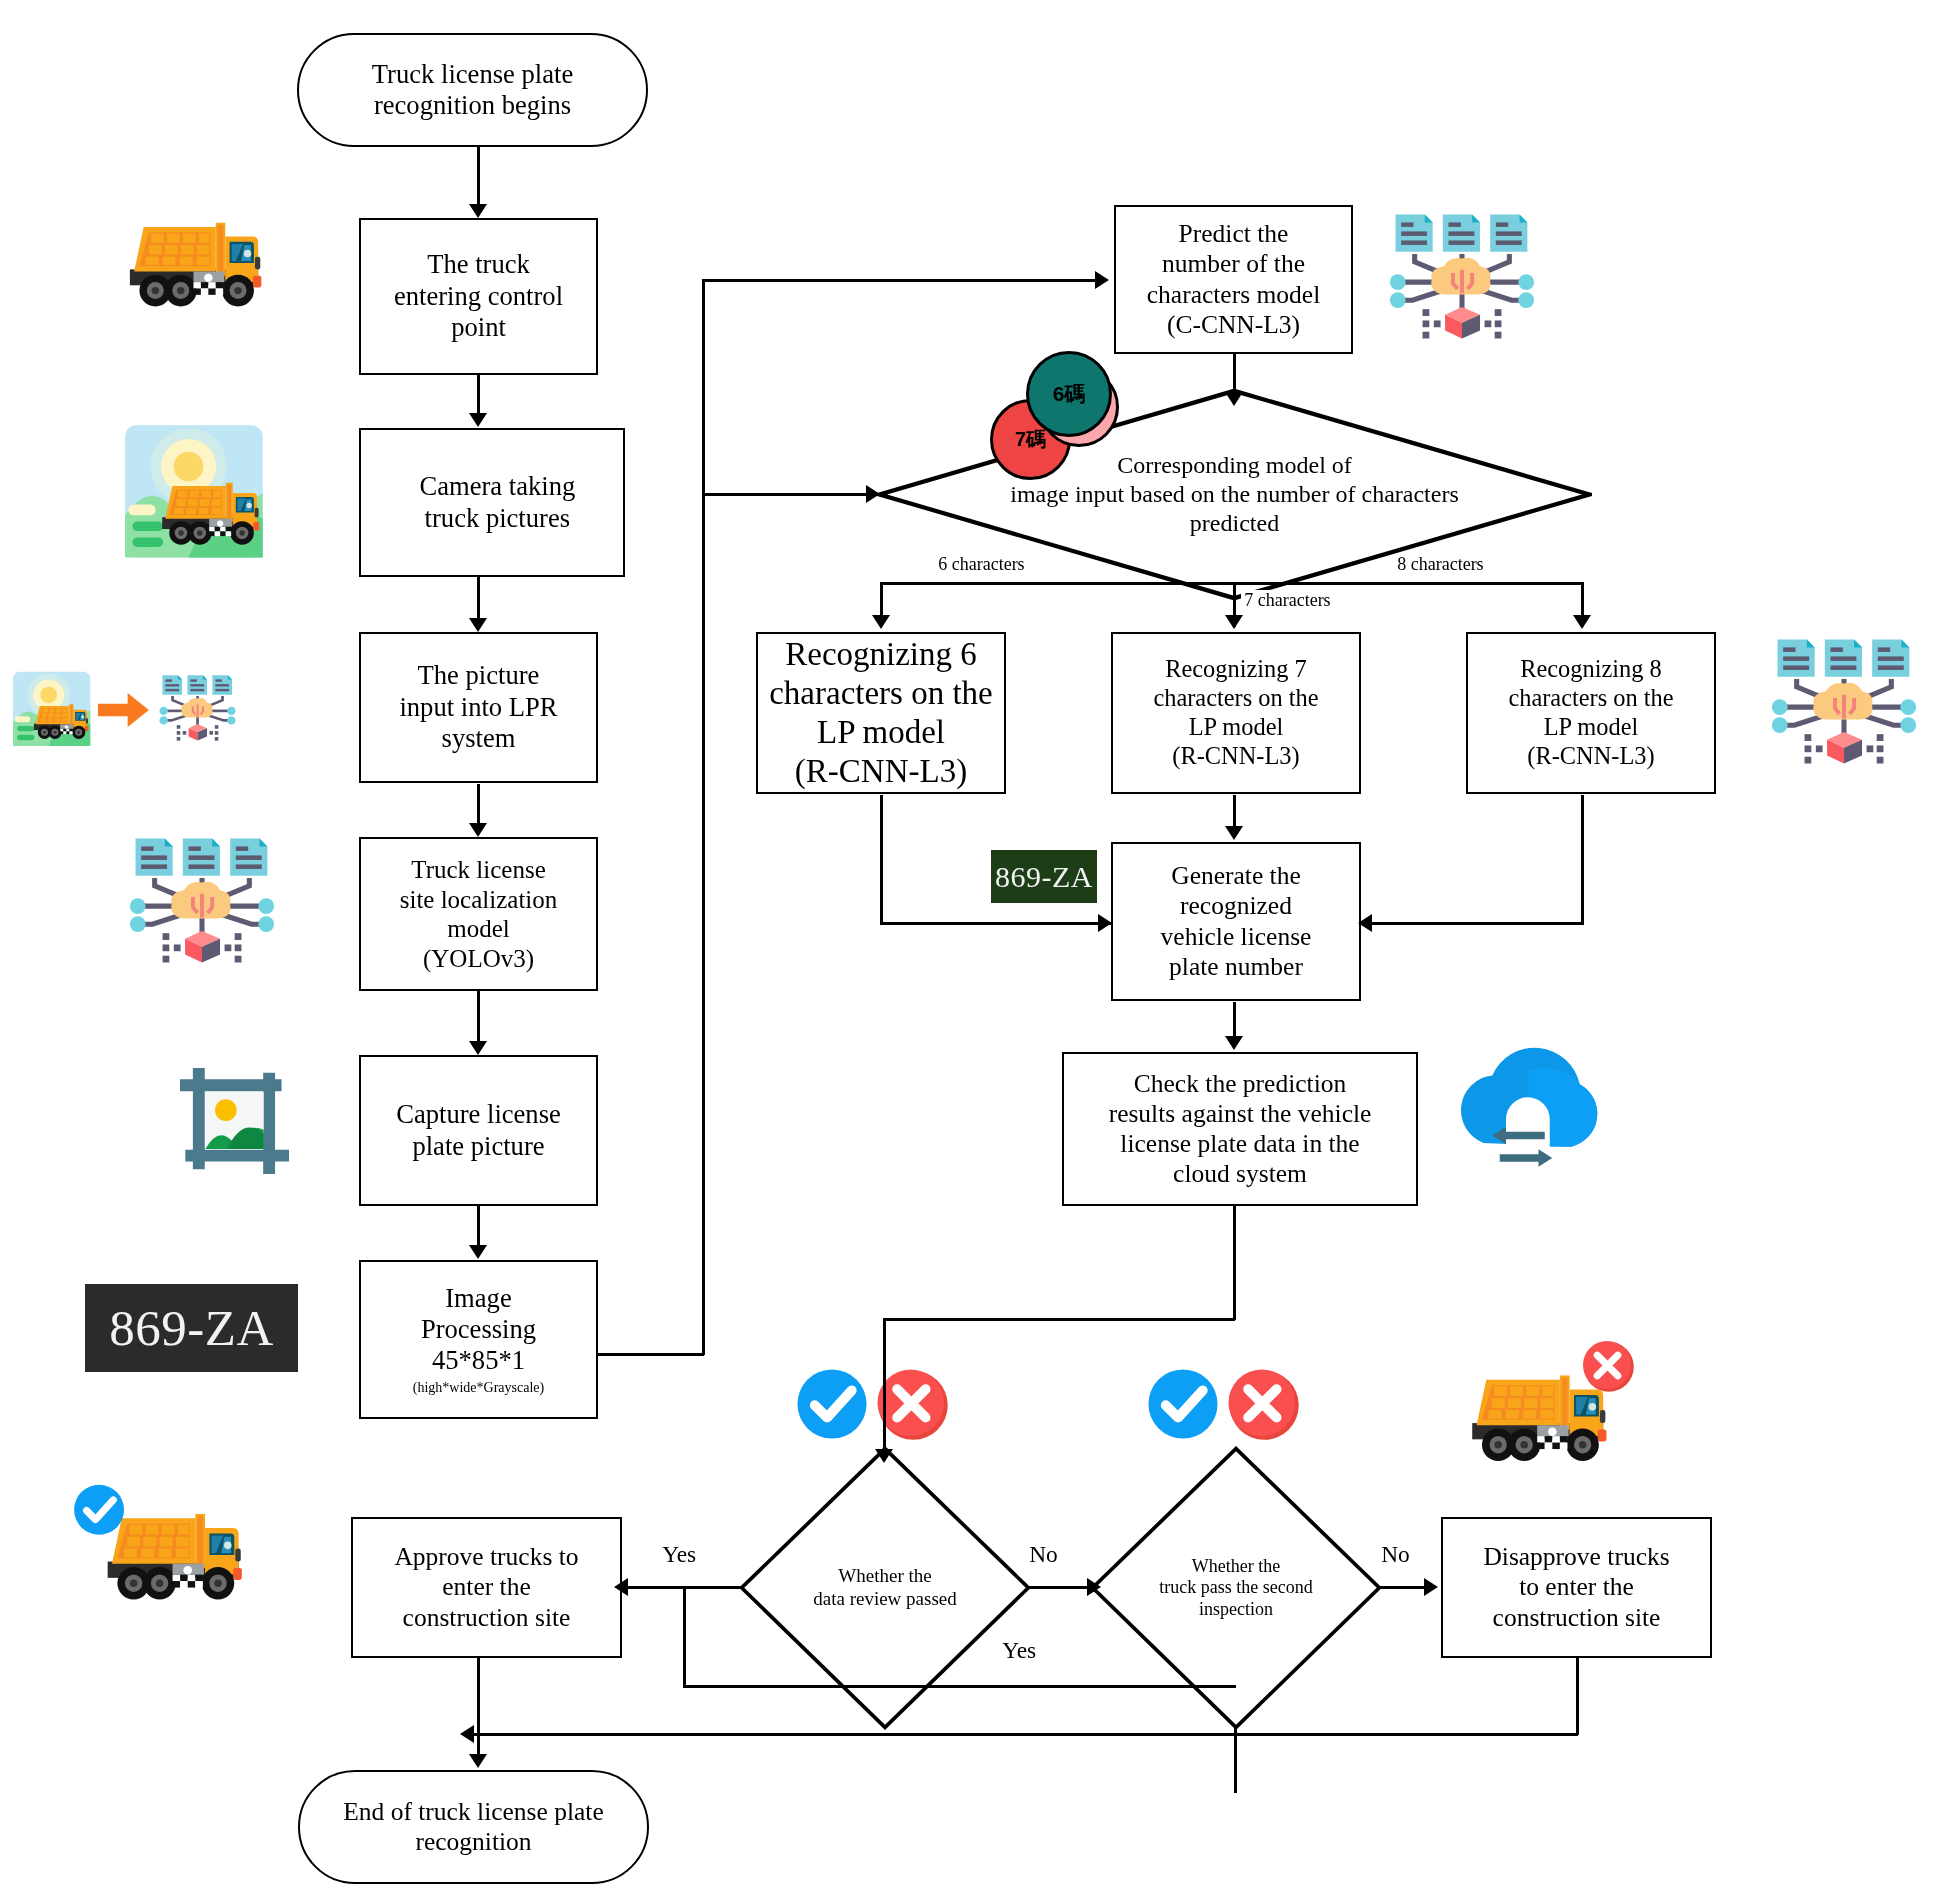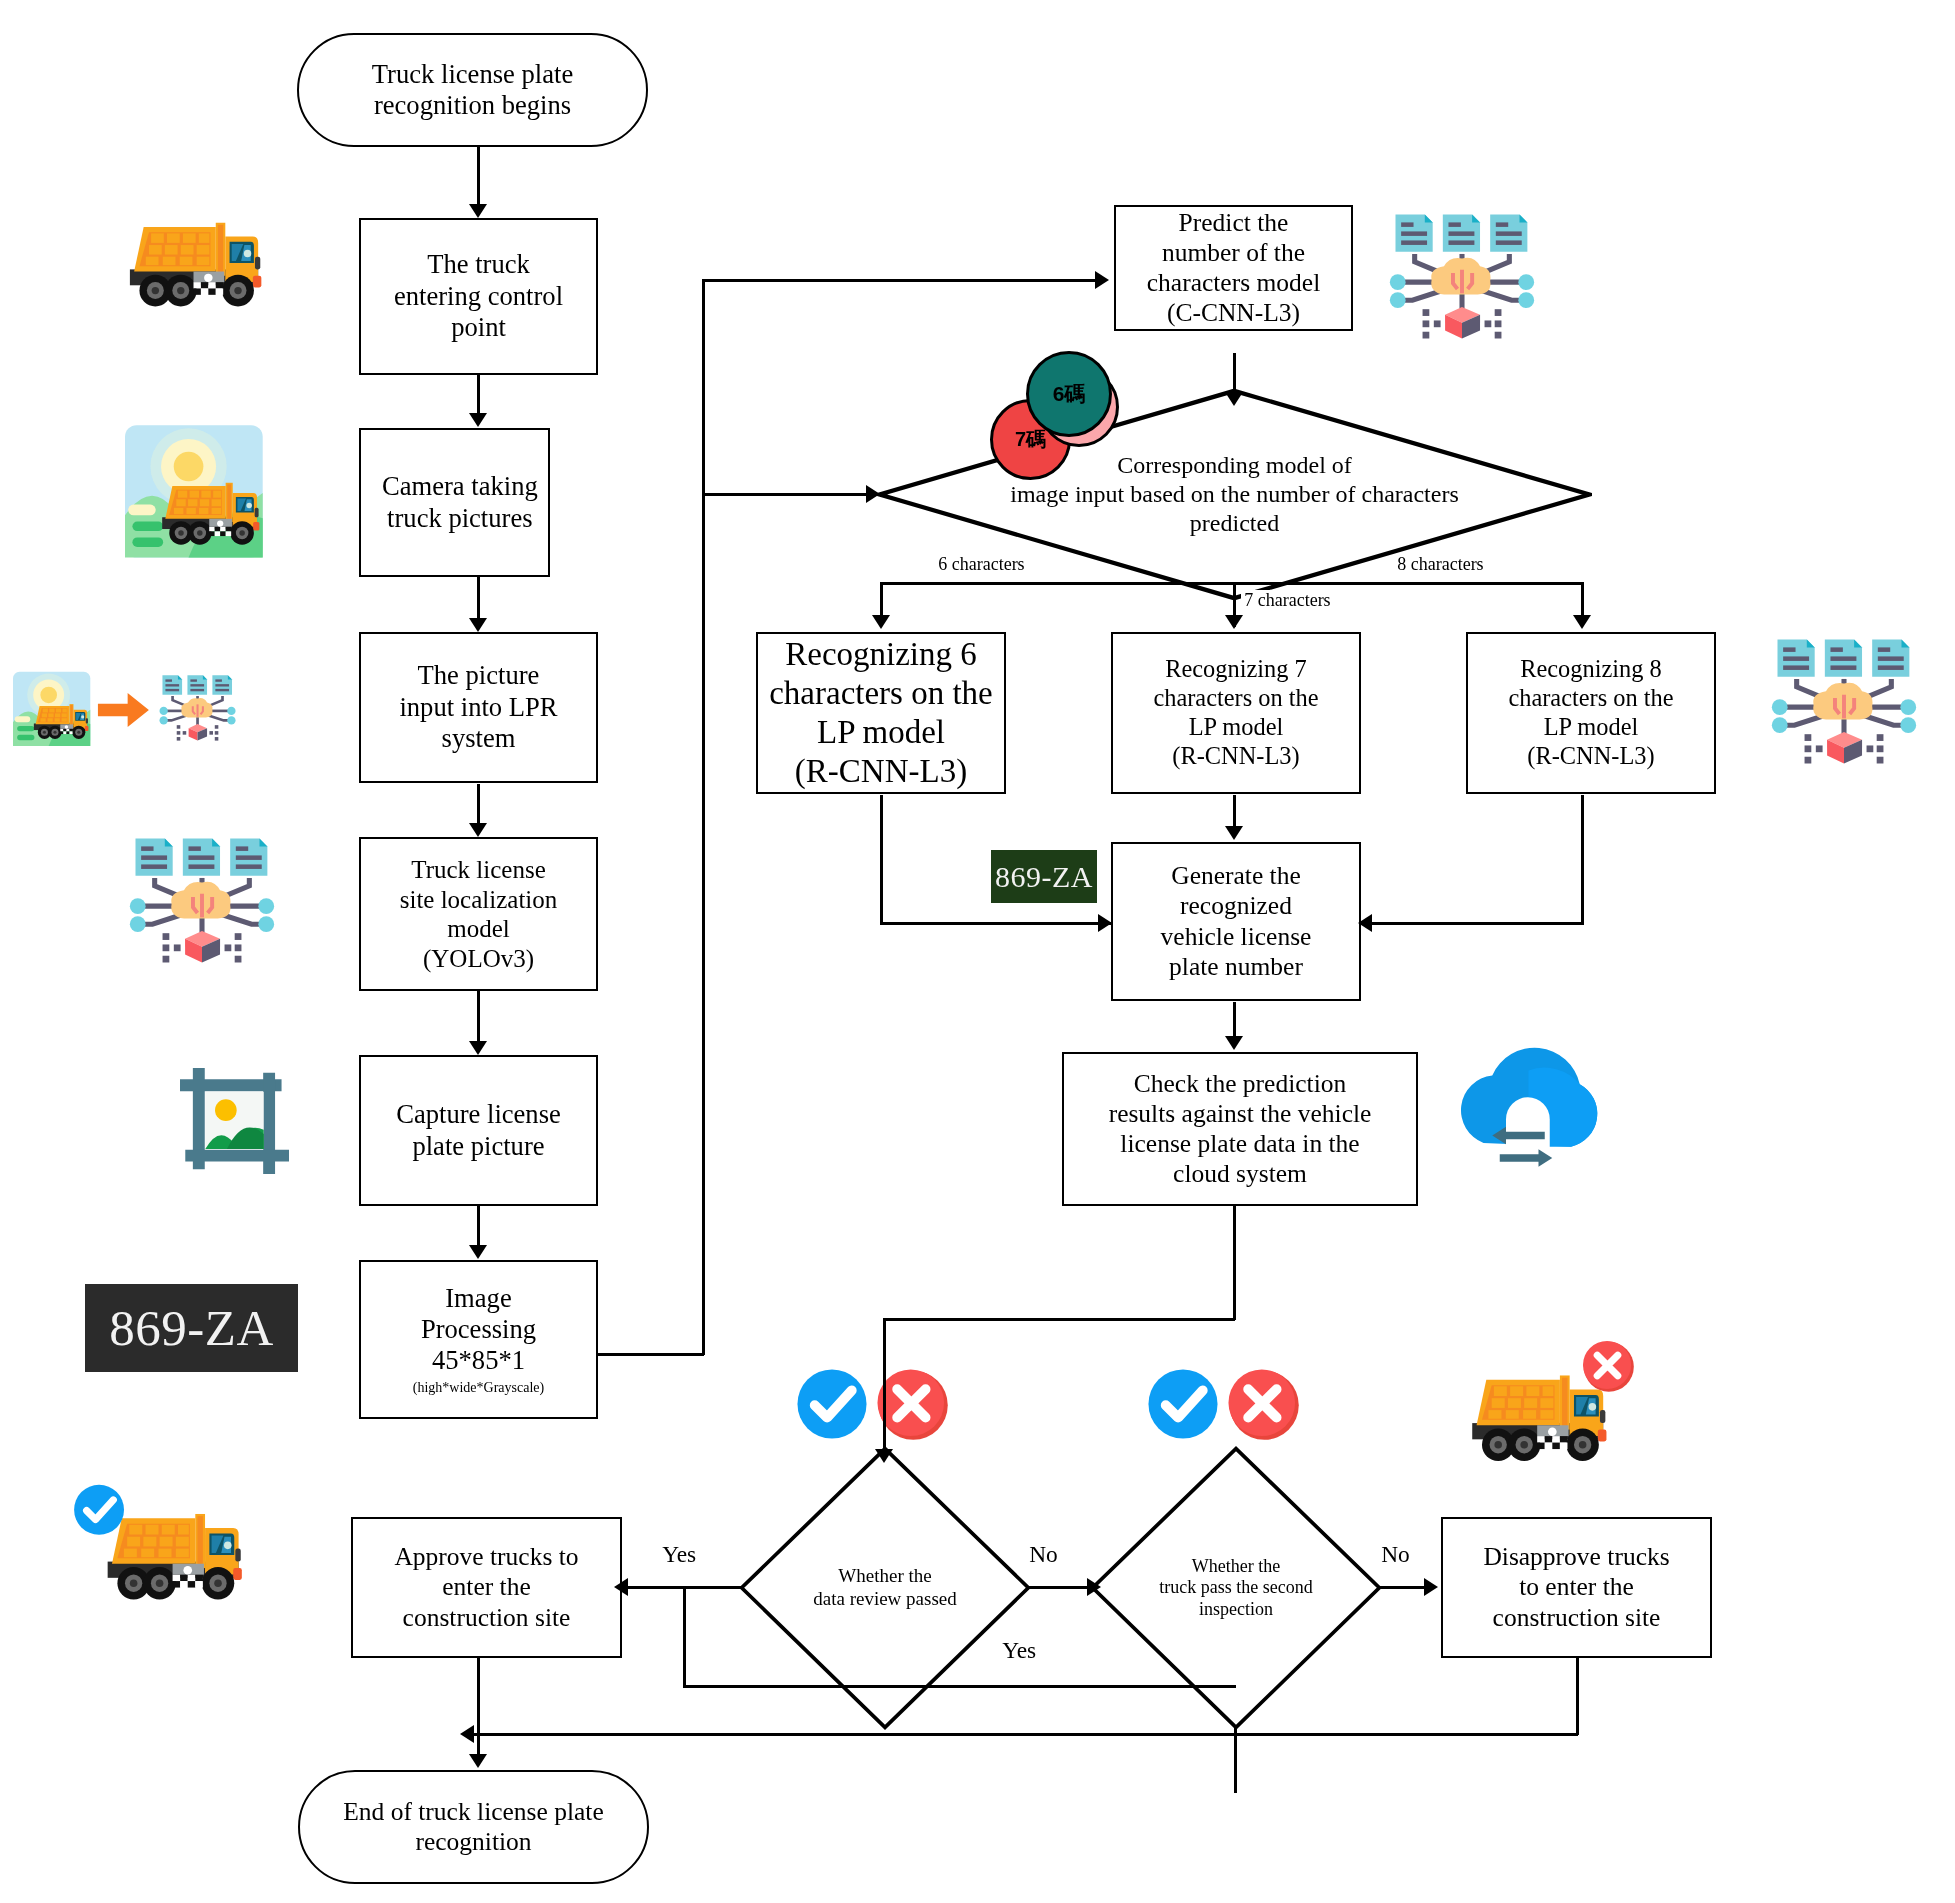--- a/index.html
+++ b/index.html
@@ -331,21 +331,21 @@
     <span class="nodetext">The truck
 entering control
 point</span>
   </div>
 
   <div class="node terminator" style="left:297px;top:33px;width:351px;height:114px;font-size:26.6px;">
     <span class="nodetext">Truck license plate
 recognition begins</span>
   </div>
 
-  <div class="node proc" style="left:359px;top:428px;width:191px;height:149px;font-size:26.6px;padding-left:16px;">
+  <div class="node proc" style="left:359px;top:428px;width:266px;height:149px;font-size:26.6px;padding-left:16px;">
     <span class="nodetext">Camera taking
 truck pictures</span>
   </div>
 
   <div class="node proc" style="left:359px;top:632px;width:239px;height:151px;font-size:26.6px;">
     <span class="nodetext">The picture
 input into LPR
 system</span>
   </div>
 
@@ -372,21 +372,21 @@
     <span class="nodetext">Approve trucks to
 enter the
 construction site</span>
   </div>
 
   <div class="node terminator" style="left:298px;top:1770px;width:351px;height:114px;font-size:25.5px;">
     <span class="nodetext">End of truck license plate
 recognition</span>
   </div>
 
-  <div class="node proc" style="left:1114px;top:205px;width:239px;height:126px;font-size:25.5px;">
+  <div class="node proc" style="left:1114px;top:205px;width:239px;height:149px;font-size:25.5px;">
     <span class="nodetext">Predict the
 number of the
 characters model
 (C-CNN-L3)</span>
   </div>
 
   <div class="diamond" style="left:877px;top:388px;width:715px;height:213px;">
     <svg width="715" height="213" viewBox="0 0 1345 400">
       <polygon points="672,5 1340,200 672,395 5,200" fill="#ffffff" stroke="#000" stroke-width="8"></polygon>
     </svg>

